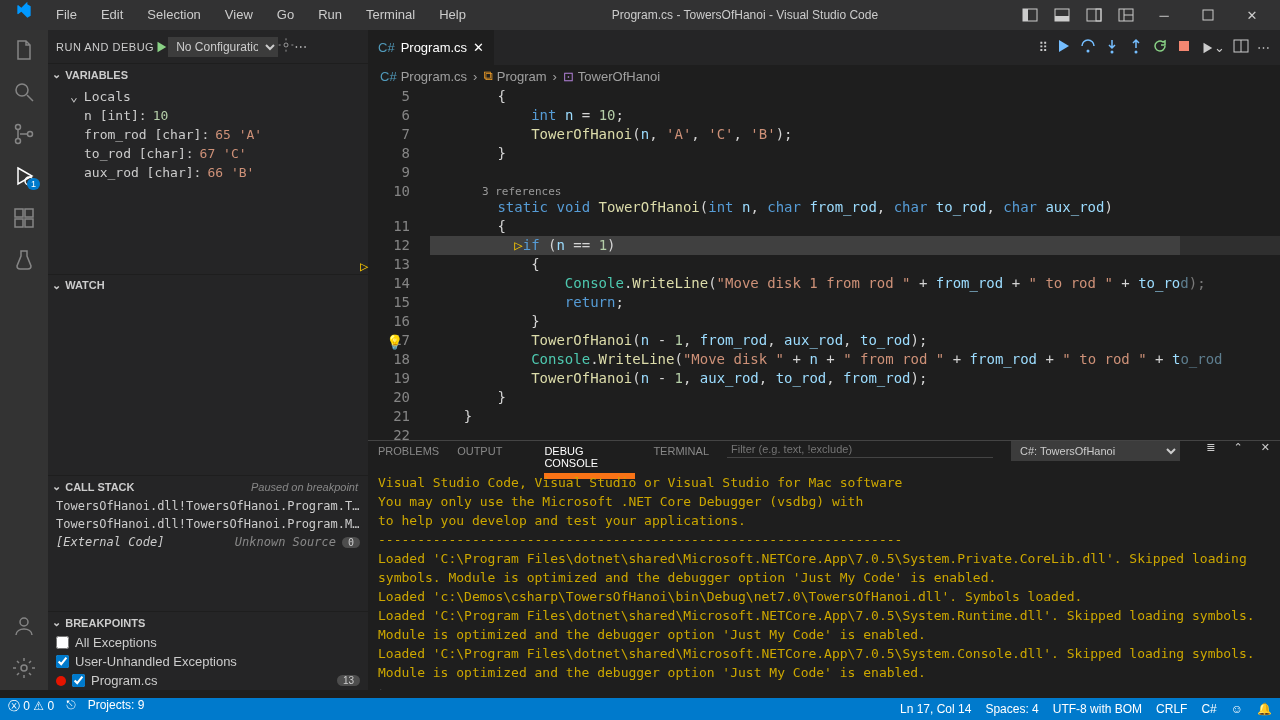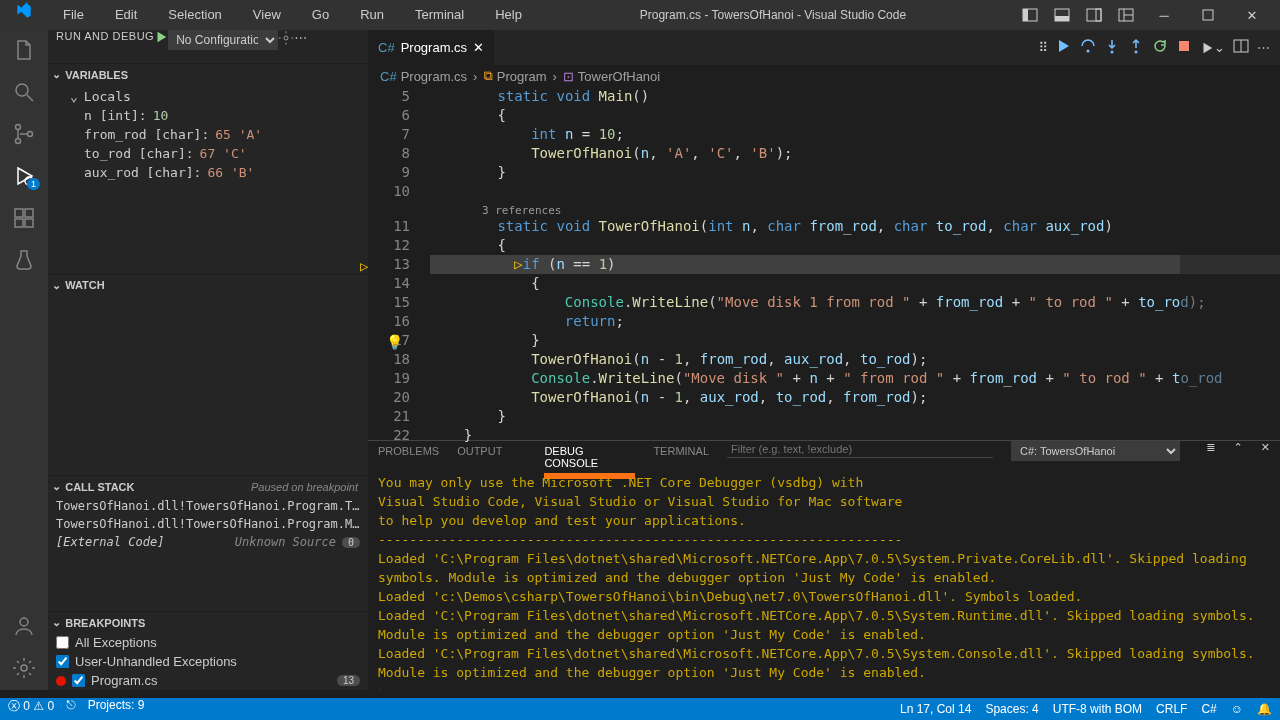--- a/index.html
+++ b/index.html
@@ -1,35 +1,35 @@
 <!DOCTYPE html>
 <html><head>
 <meta charset="utf-8">
 <style>
 * { margin: 0; padding: 0; box-sizing: border-box; }
 body { width: 1280px; height: 720px; background: #1e1e1e; color: #cccccc; font-family: "Segoe UI", sans-serif; font-size: 13px; overflow: hidden; position: relative; }
 
 
-.title-bar { height: 30px; background: #323233; display: flex; align-items: center; padding: 0 8px; gap: 15px; }
+.title-bar { height: 30px; background: #323233; display: flex; align-items: center; padding: 0 8px; gap: 8px; }
 .title-bar .menu-item { padding: 0 8px; color: #cccccc; cursor: pointer; line-height: 30px; }
 .title-bar .title { flex: 1; text-align: center; color: #cccccc; font-size: 12px; }
 .title-bar .right-icons { display: flex; gap: 4px; align-items: center; }
 .title-bar .icon-btn { width: 28px; height: 28px; display: flex; align-items: center; justify-content: center; color: #cccccc; }
 .win-ctrl { width: 40px; height: 30px; display: flex; align-items: center; justify-content: center; color: #cccccc; }
 
 
 .main { display: flex; height: 660px; }
 .activity-bar { width: 48px; background: #333333; display: flex; flex-direction: column; align-items: center; padding-top: 8px; gap: 18px; }
 .activity-bar .act-icon { width: 24px; height: 24px; color: #858585; display: flex; align-items: center; justify-content: center; position: relative; }
 .activity-bar .act-icon.active { color: #ffffff; }
 .activity-bar .badge { position: absolute; bottom: -2px; right: -4px; background: #007acc; color: #fff; font-size: 9px; border-radius: 8px; padding: 0 4px; line-height: 12px; }
 .activity-bar .bottom { margin-top: auto; margin-bottom: 10px; display: flex; flex-direction: column; gap: 18px; align-items: center; }
 
 .sidebar { width: 320px; background: #252526; display: flex; flex-direction: column; overflow: hidden; }
-.sidebar-header { height: 33px; display: flex; align-items: flex-start; padding: 0 8px; }
+.sidebar-header { height: 33px; display: flex; align-items: center; padding: 0 8px; }
 .sidebar-header .title { font-size: 11px; letter-spacing: 0.5px; color: #cccccc; }
 .sidebar-header select { background: #3c3c3c; color: #ccc; border: none; padding: 2px 4px; font-size: 12px; width: 110px; }
 .sidebar-header .hdr-icon { color: #ccc; }
 
 .section-header { height: 22px; background: #252526; display: flex; align-items: center; padding: 0 4px; font-size: 11px; font-weight: bold; color: #ccc; border-top: 1px solid #1e1e1e; }
 .section-header .chev { margin-right: 4px; }
 .section-header .right-text { margin-left: auto; font-weight: normal; font-style: italic; color: #888; font-size: 11px; padding-right: 6px; }
 
 .tree { font-family: Consolas, monospace; font-size: 13px; padding: 2px 0; }
 .tree-row { padding: 2px 8px 2px 22px; display: flex; align-items: center; gap: 6px; color: #ccc; white-space: nowrap; }
@@ -366,21 +366,20 @@
           <div class="gutter-line">15</div>
           <div class="gutter-line">16</div>
         <div class="gutter-line" style="position:relative">17<span style="position:absolute;left:18px;top:2px;color:#ffcc00">💡</span></div>
         <div class="gutter-line">18</div>
           <div class="gutter-line">19</div>
           <div class="gutter-line">20</div>
           <div class="gutter-line">21</div>
           <div class="gutter-line">22</div>
       </div>
       <div class="code">
-        <div class="code-line">        <span class="kw">static</span> <span class="kw">void</span> <span class="fn">Main</span><span class="text">()</span></div>
         <div class="code-line"><span class="text">        {</span></div>
         <div class="code-line">            <span class="kw">int</span> <span class="var">n</span> <span class="op">=</span> <span class="num">10</span><span class="text">;</span></div>
         <div class="code-line">            <span class="fn">TowerOfHanoi</span><span class="text">(</span><span class="var">n</span><span class="text">, </span><span class="chr">'A'</span><span class="text">, </span><span class="chr">'C'</span><span class="text">, </span><span class="chr">'B'</span><span class="text">);</span></div>
         <div class="code-line"><span class="text">        }</span></div>
         <div class="code-line"></div>
         <div class="codelens">3 references</div>
         <div class="code-line">        <span class="kw">static</span> <span class="kw">void</span> <span class="fn">TowerOfHanoi</span><span class="text">(</span><span class="kw">int</span> <span class="var">n</span><span class="text">, </span><span class="kw">char</span> <span class="var">from_rod</span><span class="text">, </span><span class="kw">char</span> <span class="var">to_rod</span><span class="text">, </span><span class="kw">char</span> <span class="var">aux_rod</span><span class="text">)</span></div>
         <div class="code-line"><span class="text">        {</span></div>
         <div class="code-line line-hl">          <span style="color:#ffcc00">▷</span><span class="kw">if</span> <span class="text">(</span><span class="var">n</span> <span class="op">==</span> <span class="num">1</span><span class="text">)</span></div>
         <div class="code-line"><span class="text">            {</span></div>
@@ -402,22 +401,22 @@
         <span class="ptab">OUTPUT</span>
         <span class="ptab active">DEBUG CONSOLE</span>
         <span class="ptab">TERMINAL</span>
         <input placeholder="Filter (e.g. text, !exclude)" style="">
         <select><option>C#: TowersOfHanoi</option></select>
         <span class="picon" style="margin-left:8px">≣</span>
         <span class="picon">⌃</span>
         <span class="picon">✕</span>
       </div>
       <div class="console">
+        <div class="ln">Visual Studio Code, Visual Studio or Visual Studio for Mac software</div>
         <div class="ln">You may only use the Microsoft .NET Core Debugger (vsdbg) with</div>
-        <div class="ln">Visual Studio Code, Visual Studio or Visual Studio for Mac software</div>
         <div class="ln">to help you develop and test your applications.</div>
         <div class="ln">-------------------------------------------------------------------</div>
         <div class="ln">Loaded 'C:\Program Files\dotnet\shared\Microsoft.NETCore.App\7.0.5\System.Private.CoreLib.dll'. Skipped loading symbols. Module is optimized and the debugger option 'Just My Code' is enabled.</div>
         <div class="ln">Loaded 'c:\Demos\csharp\TowersOfHanoi\bin\Debug\net7.0\TowersOfHanoi.dll'. Symbols loaded.</div>
         <div class="ln">Loaded 'C:\Program Files\dotnet\shared\Microsoft.NETCore.App\7.0.5\System.Runtime.dll'. Skipped loading symbols. Module is optimized and the debugger option 'Just My Code' is enabled.</div>
         <div class="ln">Loaded 'C:\Program Files\dotnet\shared\Microsoft.NETCore.App\7.0.5\System.Console.dll'. Skipped loading symbols. Module is optimized and the debugger option 'Just My Code' is enabled.</div>
         <div class="prompt">›</div>
       </div>
     </div>
   </div>

